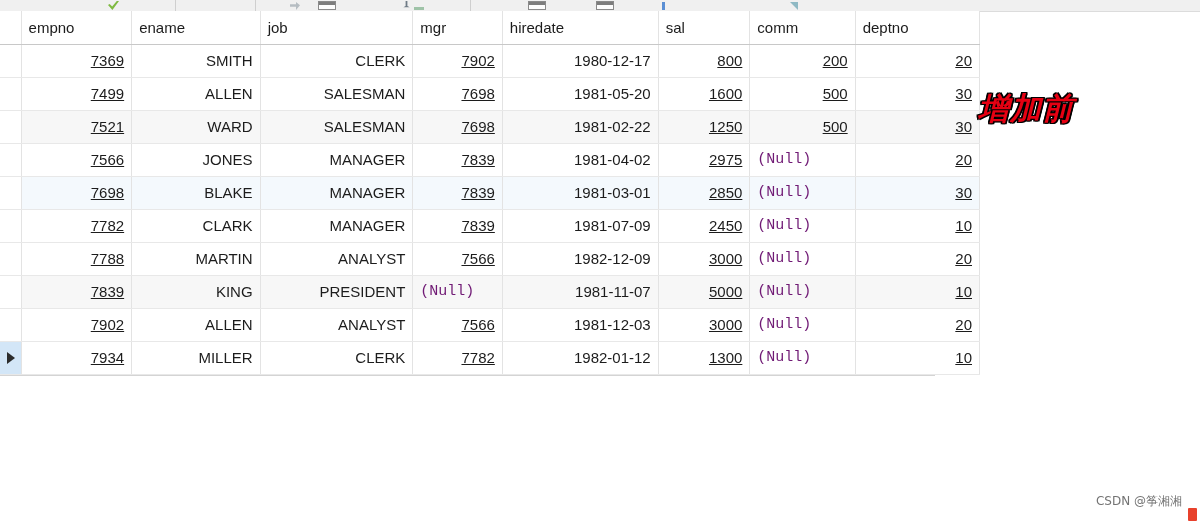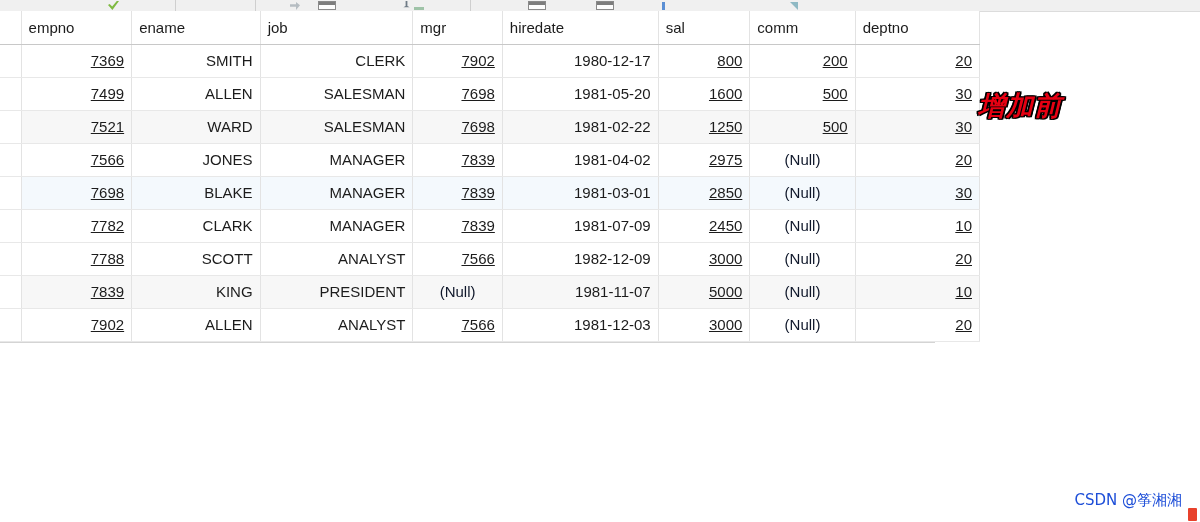--- a/index.html
+++ b/index.html
@@ -99,21 +99,21 @@
     position: absolute;
     left: 7px; top: 50%;
     transform: translateY(-50%);
     width: 0; height: 0;
     border-left: 8px solid #2b2b2b;
     border-top: 6px solid transparent;
     border-bottom: 6px solid transparent;
   }
   td.num { text-align: right; text-decoration: underline; }
   td.txt { text-align: right; }
-  td.null-cell { text-align: center; color: #0f172a; }
+  td.null-cell { text-align: left; color: #701a75; font-family: Liberation Mono, monospace; }
 
   tr.alt td:not(.gutter-cell) { background: #f7f7f7; }
   tr.hl  td:not(.gutter-cell) { background: #f4f9fd; }
 
   
   col.c-gutter { width: 20px; }
   col.c-empno  { width: 105px; }
   col.c-ename  { width: 122px; }
   col.c-job    { width: 145px; }
   col.c-mgr    { width: 85px; }
@@ -121,41 +121,41 @@
   col.c-sal    { width: 87px; }
   col.c-comm   { width: 100px; }
   col.c-deptno { width: 118px; }
 
   
   #annotation {
     position: absolute;
     left: 978px;
     top: 88px;
     font-family: "DejaVu Sans", "Liberation Sans", sans-serif;
-    font-size: 27px;
+    font-size: 31px;
     font-weight: bold;
     font-style: italic;
     color: #e60012;
     letter-spacing: 1px;
     text-shadow:
       -1.4px -1.4px 0 #000, 1.4px -1.4px 0 #000,
       -1.4px  1.4px 0 #000, 1.4px  1.4px 0 #000,
       -1.4px 0 0 #000, 1.4px 0 0 #000,
        0 -1.4px 0 #000, 0 1.4px 0 #000;
     white-space: nowrap;
   }
 
   
   #watermark {
     position: absolute;
     right: 18px;
     bottom: 12px;
     font-family: "DejaVu Sans", "Liberation Sans", sans-serif;
-    font-size: 15px;
-    color: #1d4ed8;
+    font-size: 12px;
+    color: #737373;
     white-space: nowrap;
   }
   #corner-mark {
     position: absolute;
     right: 3px;
     bottom: 1px;
     width: 9px;
     height: 13px;
     background: #e8412c;
     border-radius: 1px;
@@ -286,21 +286,21 @@
           <td class="txt">MANAGER</td>
           <td class="num">7839</td>
           <td class="txt">1981-07-09</td>
           <td class="num">2450</td>
           <td class="null-cell">(Null)</td>
           <td class="num">10</td>
         </tr>
         <tr class="">
           <td class="gutter-cell"></td>
           <td class="num">7788</td>
-          <td class="txt">SCOTT</td>
+          <td class="txt">MARTIN</td>
           <td class="txt">ANALYST</td>
           <td class="num">7566</td>
           <td class="txt">1982-12-09</td>
           <td class="num">3000</td>
           <td class="null-cell">(Null)</td>
           <td class="num">20</td>
         </tr>
         <tr class="alt">
           <td class="gutter-cell"></td>
           <td class="num">7839</td>
@@ -316,20 +316,33 @@
           <td class="gutter-cell"></td>
           <td class="num">7902</td>
           <td class="txt">ALLEN</td>
           <td class="txt">ANALYST</td>
           <td class="num">7566</td>
           <td class="txt">1981-12-03</td>
           <td class="num">3000</td>
           <td class="null-cell">(Null)</td>
           <td class="num">20</td>
         </tr>
+        <tr class="current-row">
+          <td class="gutter-cell">
+            <div class="row-marker"></div>
+          </td>
+          <td class="num">7934</td>
+          <td class="txt">MILLER</td>
+          <td class="txt">CLERK</td>
+          <td class="num">7782</td>
+          <td class="txt">1982-01-12</td>
+          <td class="num">1300</td>
+          <td class="null-cell">(Null)</td>
+          <td class="num">10</td>
+        </tr>
       </tbody>
   </table>
 </div>
 
 <div id="annotation">增加前</div>
 
 <div id="watermark">CSDN @筝湘湘</div>
 <div id="corner-mark"></div>
 
 </body></html>

